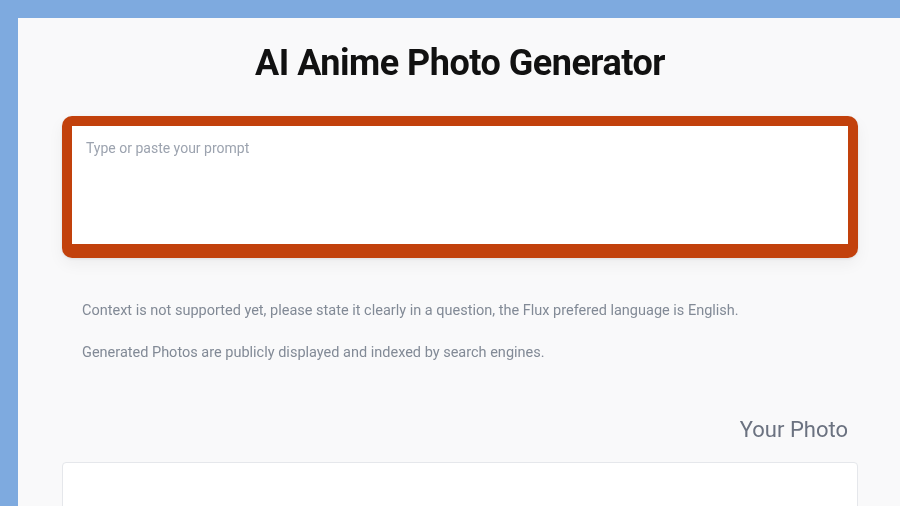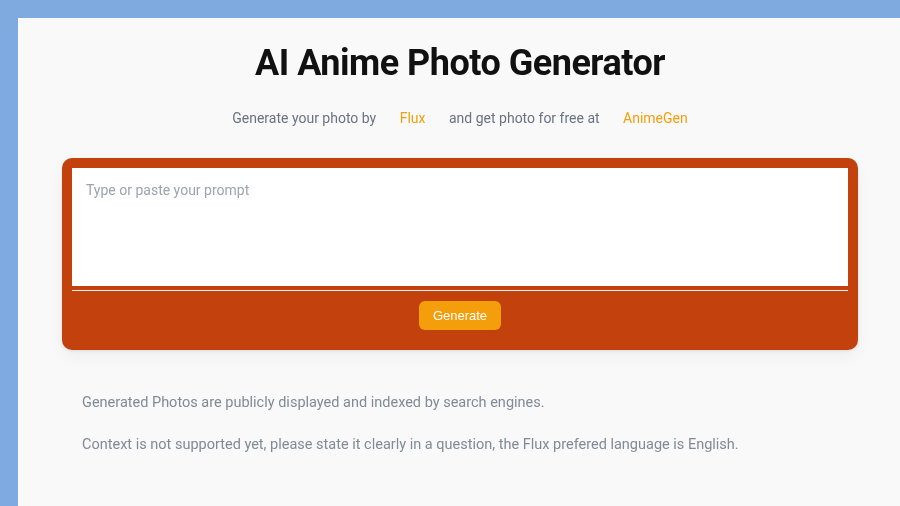--- a/index.html
+++ b/index.html
@@ -81,56 +81,50 @@
       padding: 7px 14px;
       cursor: pointer;
     }
     .notice {
       font-size: 14.5px;
       color: #828a96;
       margin-top: 22px;
       line-height: 1.55;
     }
     .section-heading {
-      text-align: left;
+      text-align: right;
       font-size: 22px;
       color: #6b7280;
-      font-weight: 700;
+      font-weight: 400;
       margin-top: 22px;
       margin-bottom: 10px;
     }
     .photo-frame {
       background: #ffffff;
       border: 1px solid #e5e7eb;
       border-radius: 4px;
       width: 100%;
       min-height: 200px;
     }
   </style>
 </head>
 <body>
 
 <div class="page-bg">
   <div class="container">
     <h1 class="title">AI Anime Photo Generator</h1>
 
-    <p class="subtitle">
-      <span>Generate your photo by </span><a href="#" class="link">Flux</a><span> and get photo for free at </span><a href="#" class="link">AnimeGen</a>
-    </p>
 
     <div class="card">
       <textarea class="prompt-area" placeholder="Type or paste your prompt" style=""></textarea>
-      <div class="card-footer">
-        <button class="generate-btn">Generate</button>
-      </div>
     </div>
 
     <div class="notice">
+      <div>Context is not supported yet, please state it clearly in a question, the Flux prefered language is English.</div>
       <div>Generated Photos are publicly displayed and indexed by search engines.</div>
-      <div>Context is not supported yet, please state it clearly in a question, the Flux prefered language is English.</div>
     </div>
 
     <h2 class="section-heading">Your Photo</h2>
 
     <div class="photo-frame"></div>
 
   </div>
 </div>
 
 </body></html>

